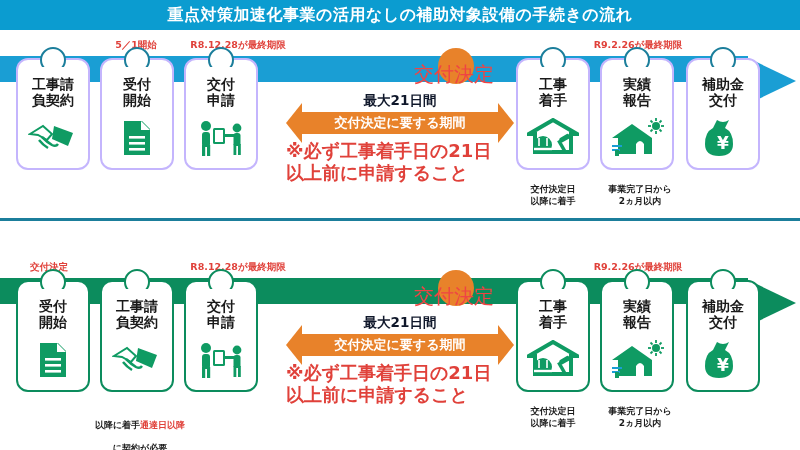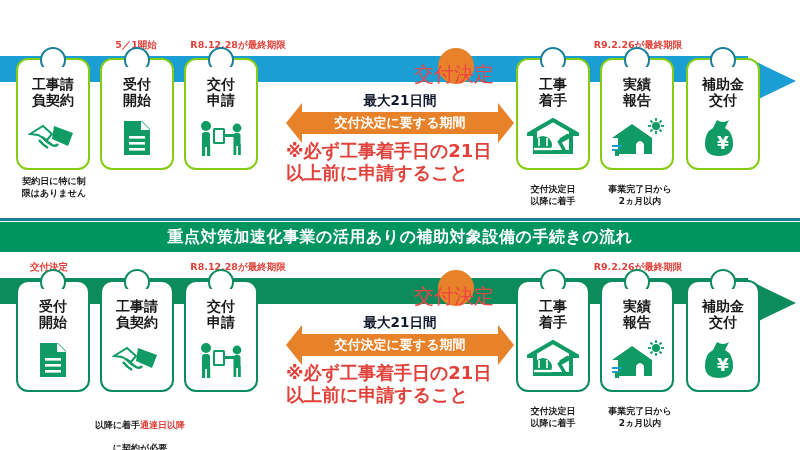--- a/index.html
+++ b/index.html
@@ -36,21 +36,21 @@
     border-bottom: 25px solid transparent;
   }
   .tl-head.blue  { border-left: 52px solid #1a9ed4; }
   .tl-head.green { border-left: 52px solid #0c8c5d; }
 
   
   .card {
     position: absolute;
     width: 74px; height: 112px;
     background: #ffffff;
-    border: 2px solid #84cc16;
+    border: 2px solid #c4b5fd;
     border-radius: 12px;
     display: flex; flex-direction: column; align-items: center;
   }
   .card.g { border-color: #0c8c5d; }
   .notch {
     position: absolute; top: -13px; left: 50%; transform: translateX(-50%);
     width: 26px; height: 26px; border-radius: 50%;
     background: #ffffff; border: 2px solid #1b7e9b;
   }
   .notch.g { border-color: #0c8c5d; }
@@ -116,20 +116,23 @@
 
   .divider {
     position: absolute; left: 0; width: 800px; height: 3px; background: #1b7e9b;
   }
 </style>
 </head>
 <body>
 
 <div class="page">
 
+  <div class="banner blue">
+    <span class="banner-text">重点対策加速化事業の活用なしの補助対象設備の手続きの流れ</span>
+  </div>
 
   <div class="timeline blue" style="top:56px;"></div>
   <div class="tl-head blue" style="top:56px;"></div>
 
   <div class="date-note" style="left:104px; top:39px; width:64px;">5／1開始</div>
   <div class="date-note" style="left:178px; top:39px; width:120px;">R8.12.28が最終期限</div>
   <div class="date-note" style="left:578px; top:39px; width:120px;">R9.2.26が最終期限</div>
 
   <div class="card" style="left:16px; top:58px;">
     <div class="notch"></div>
@@ -137,22 +140,20 @@
 負契約</div>
     <div class="card-icon">
       <svg width="50" height="34" viewBox="0 0 50 34">
           <path d="M2 13 L15 5 L24 13 L19 19 L10 14 Z" fill="#fff" stroke="#0f9b63" stroke-width="2"></path>
           <path d="M26 5 L45 12 L40 25 L24 18 Z" fill="#0f9b63"></path>
           <path d="M14 16 q5 5 10 8 q4 2 6 -1" fill="none" stroke="#0f9b63" stroke-width="2.5"></path>
           <path d="M11 19 q4 5 9 8" fill="none" stroke="#0f9b63" stroke-width="2.5"></path>
         </svg>
     </div>
   </div>
-  <div class="caption" style="left:2px; top:176px; width:104px;">契約日に特に制
-限はありません</div>
 
   <div class="card" style="left:100px; top:58px;">
     <div class="notch"></div>
     <div class="card-label">受付
 開始</div>
     <div class="card-icon">
       <svg width="34" height="38" viewBox="0 0 34 38">
           <path d="M4 2 H22 L30 10 V36 H4 Z" fill="#0f9b63"></path>
           <path d="M21 2 V11 H30" fill="#fff"></path>
           <rect x="9" y="17" width="16" height="2.6" fill="#fff"></rect>
@@ -246,23 +247,20 @@
 
   <div class="dur-top" style="left:286px; top:92px; width:228px;">最大21日間</div>
   <div class="dur-arrow" style="left:302px; top:112px; width:196px;">
     <div class="dur-inner">交付決定に要する期間</div>
   </div>
   <div class="dur-bottom" style="left:286px; top:140px; width:228px;">※必ず工事着手日の21日
 以上前に申請すること</div>
 
   <div class="divider" style="top:218px;"></div>
 
-  <div class="banner green">
-    <span class="banner-text">重点対策加速化事業の活用ありの補助対象設備の手続きの流れ</span>
-  </div>
 
   <div class="timeline green" style="top:278px;"></div>
   <div class="tl-head green" style="top:278px;"></div>
 
   <div class="date-note" style="left:14px; top:261px; width:70px;">交付決定</div>
   <div class="date-note" style="left:178px; top:261px; width:120px;">R8.12.28が最終期限</div>
   <div class="date-note" style="left:578px; top:261px; width:120px;">R9.2.26が最終期限</div>
 
   <div class="card g" style="left:16px; top:280px;">
     <div class="notch g"></div>

